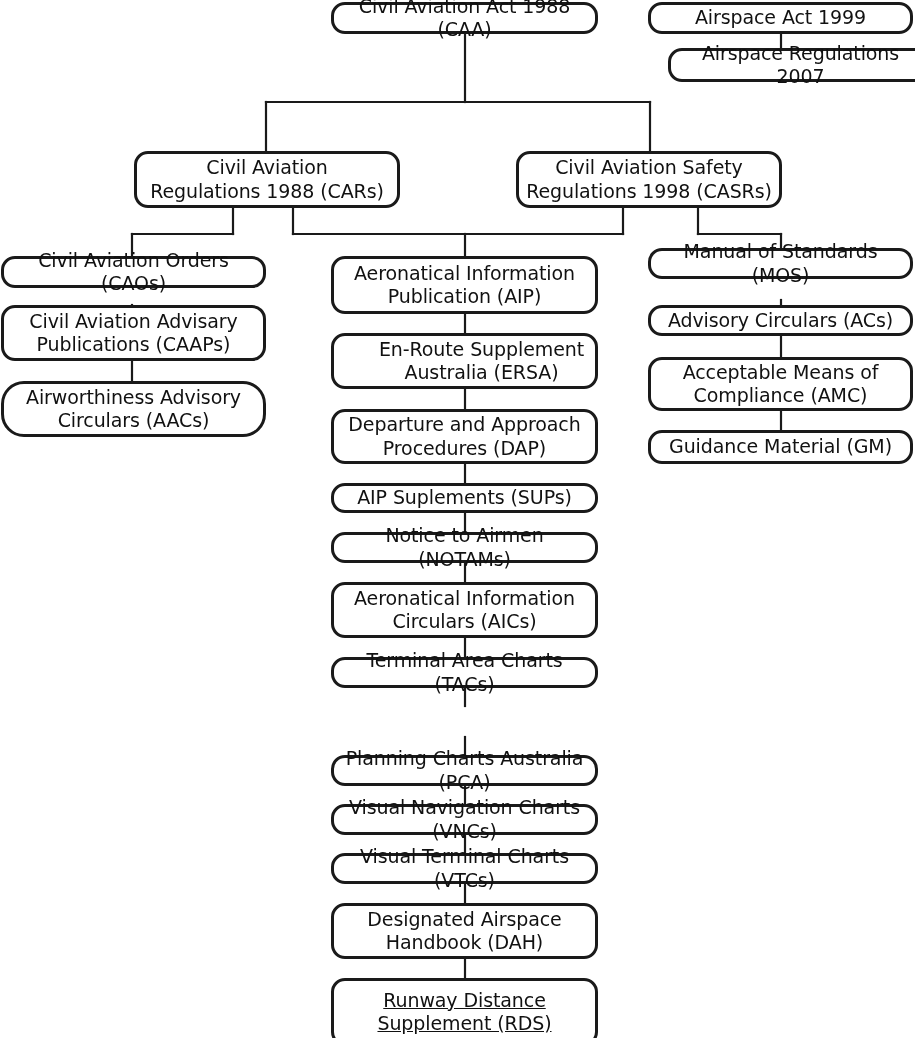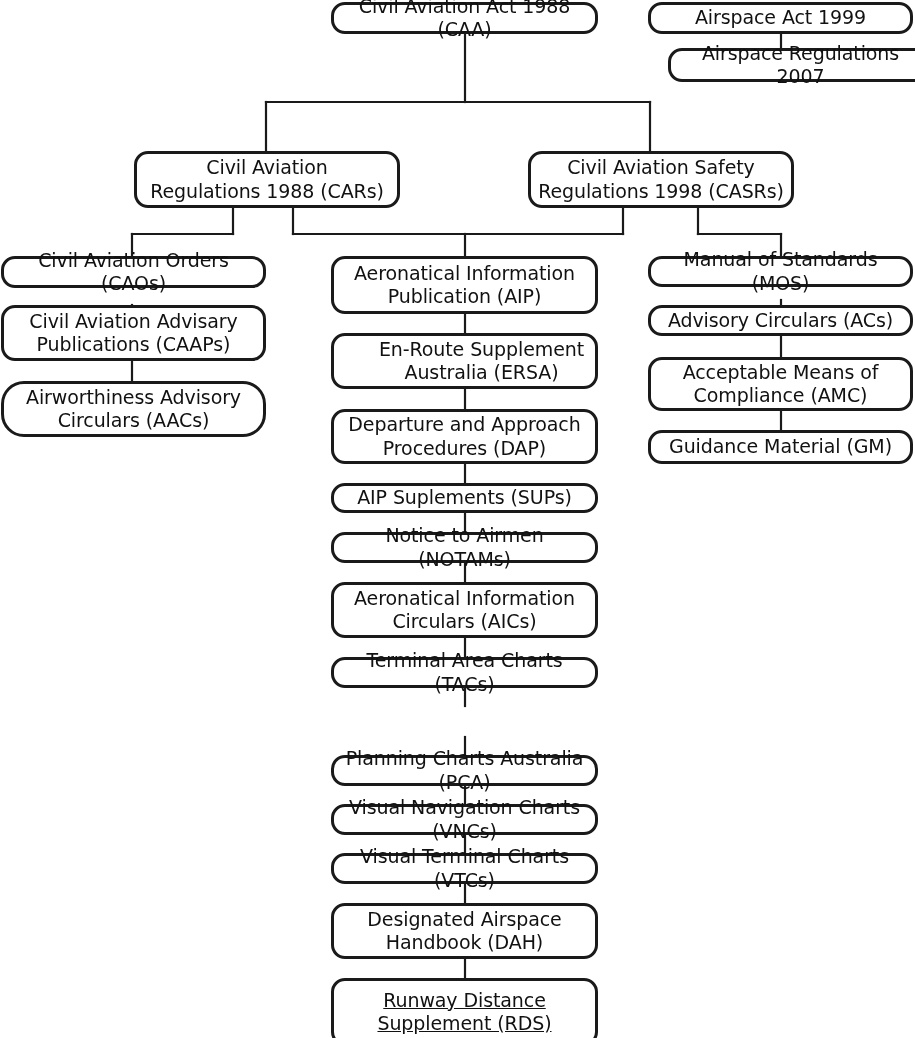--- a/index.html
+++ b/index.html
@@ -106,21 +106,21 @@
 
   <div class="node" style="left:648px; top:48px; width:265px; height:34px;margin-left:20px;">
     <span class="lbl">Airspace Regulations 2007</span>
   </div>
 
   <div class="node" style="left:134px; top:151px; width:266px; height:57px;">
     <span class="lbl">Civil Aviation
 Regulations 1988 (CARs)</span>
   </div>
 
-  <div class="node" style="left:516px; top:151px; width:266px; height:57px;margin-left:12px;">
+  <div class="node" style="left:516px; top:151px; width:266px; height:57px;">
     <span class="lbl">Civil Aviation Safety
 Regulations 1998 (CASRs)</span>
   </div>
 
   <div class="node" style="left:1px; top:256px; width:265px; height:32px;">
     <span class="lbl">Civil Aviation Orders (CAOs)</span>
   </div>
 
   <div class="node" style="left:1px; top:305px; width:265px; height:56px;">
     <span class="lbl">Civil Aviation Advisary
@@ -180,21 +180,21 @@
   <div class="node" style="left:331px; top:903px; width:267px; height:56px;">
     <span class="lbl">Designated Airspace
 Handbook (DAH)</span>
   </div>
 
   <div class="node" style="left:331px; top:978px; width:267px; height:68px;text-decoration:underline;">
     <span class="lbl">Runway Distance
 Supplement (RDS)</span>
   </div>
 
-  <div class="node" style="left:648px; top:256px; width:265px; height:31px;">
+  <div class="node" style="left:648px; top:248px; width:265px; height:31px;">
     <span class="lbl">Manual of Standards (MOS)</span>
   </div>
 
   <div class="node" style="left:648px; top:305px; width:265px; height:31px;">
     <span class="lbl">Advisory Circulars (ACs)</span>
   </div>
 
   <div class="node" style="left:648px; top:357px; width:265px; height:54px;">
     <span class="lbl">Acceptable Means of
 Compliance (AMC)</span>

